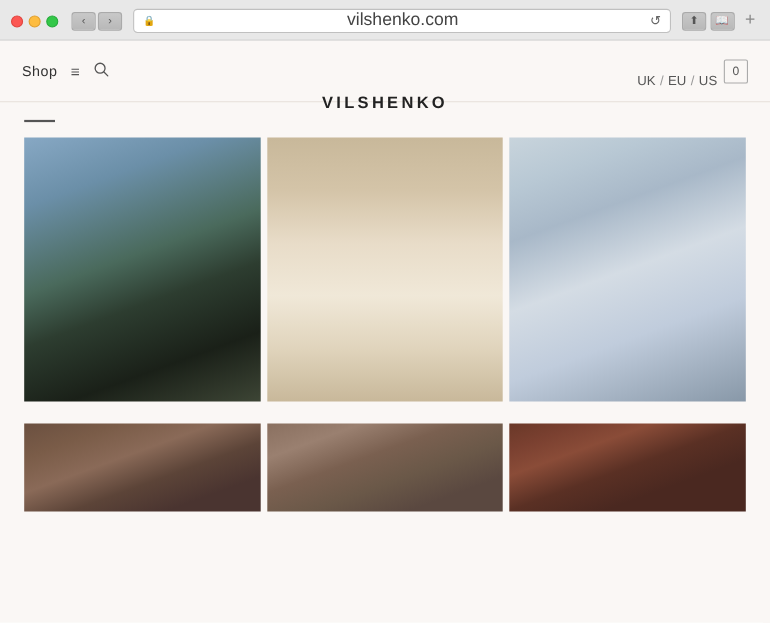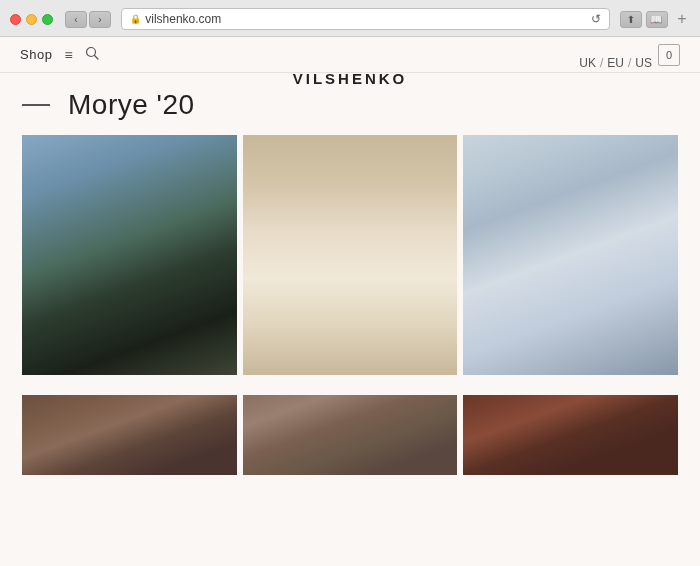--- a/index.html
+++ b/index.html
@@ -73,23 +73,24 @@
       margin: 0 4px;
     }
 
     .address-bar-lock {
       font-size: 9px;
       color: #888;
       margin-right: 4px;
     }
 
     .address-bar-text {
-      font-size: 12px;
+      font-size: 16px;
       color: #444;
       flex: 1;
+      text-align: center;
     }
 
     .refresh-btn {
       font-size: 12px;
       color: #666;
       margin-left: 4px;
     }
 
     .browser-controls-right {
       display: flex;
@@ -118,23 +119,22 @@
       color: #888;
       display: flex;
       align-items: center;
       justify-content: center;
     }
 
     
     .site-header {
       background: #faf7f5;
       display: flex;
-      align-items: center;
       padding: 0 20px;
-      height: 36px;
+      height: 56px;
       border-bottom: 1px solid #e8e0db;
       position: relative;
     }
 
     .header-left {
       display: flex;
       align-items: center;
       gap: 12px;
     }
 
@@ -342,21 +342,20 @@
     </div>
     <div class="cart-btn">0</div>
   </div>
 </div>
 
 <div class="page-content">
 
   <div class="collection-section">
     <h2 class="collection-title">
       <span class="title-dash"></span>
-      <span>Morye '20</span>
     </h2>
     <div class="photo-grid">
       <div class="photo-cell photo-morye-1"></div>
       <div class="photo-cell photo-morye-2"></div>
       <div class="photo-cell photo-morye-3"></div>
     </div>
   </div>
 
   <div class="collection-section">
     <div class="photo-grid">

